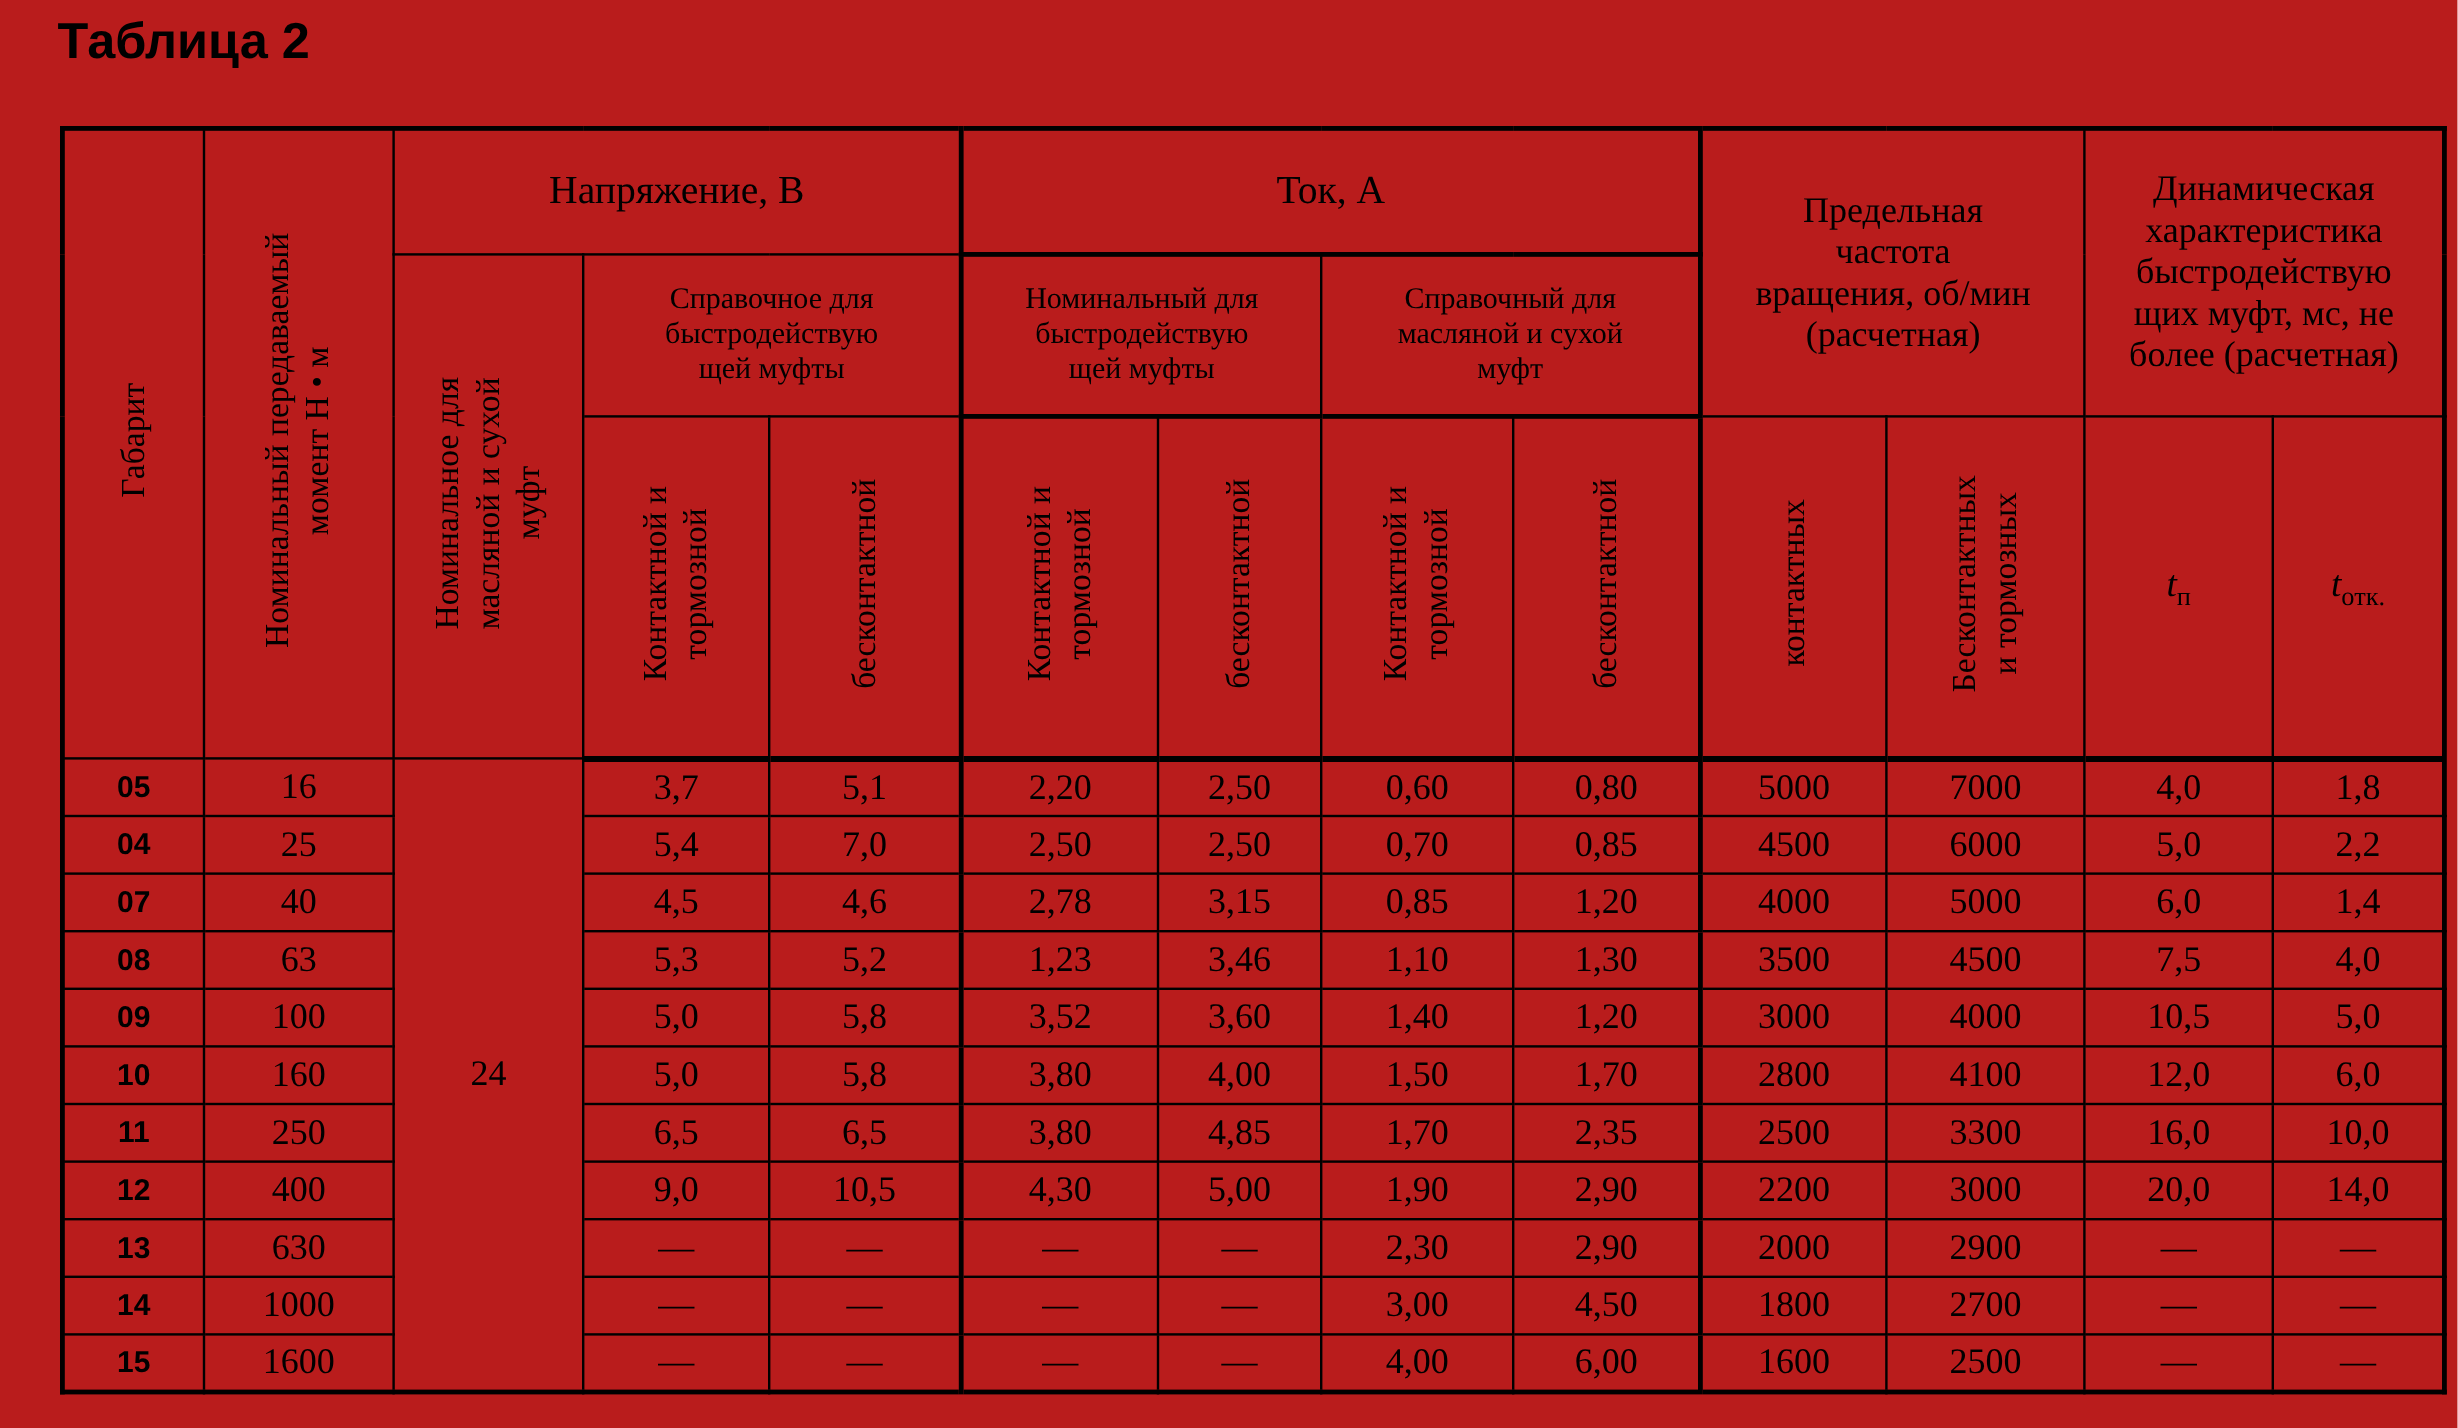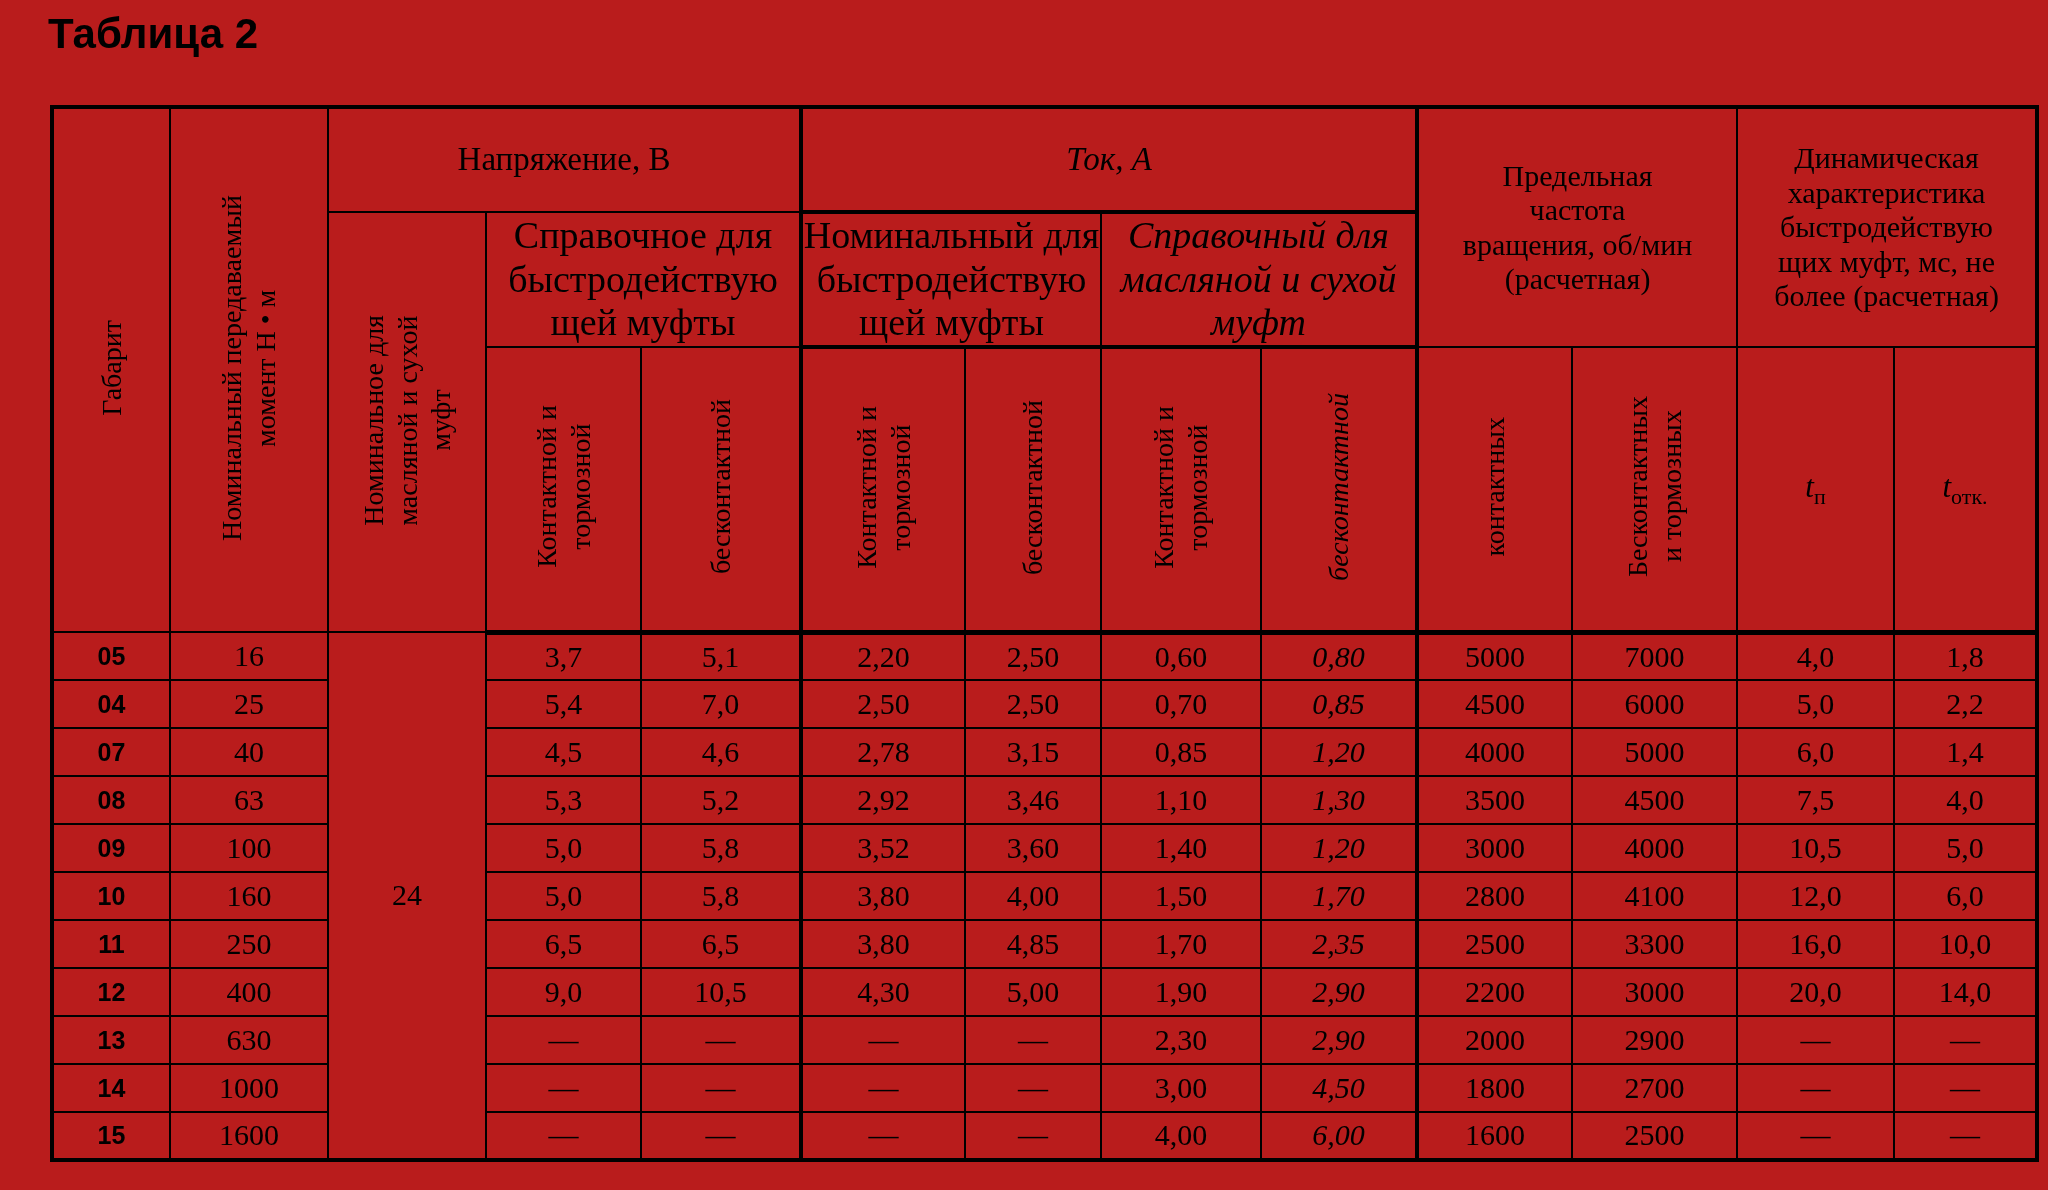--- a/index.html
+++ b/index.html
@@ -6,27 +6,27 @@
   .page{position:relative;width:2048px;height:1190px;background:#b91c1c;overflow:hidden;
         font-family:"Liberation Serif","DejaVu Serif",serif;color:#000;}
   .title{position:absolute;left:48px;top:10px;font-family:"Liberation Sans","DejaVu Sans",sans-serif;
          font-weight:600;font-size:42px;color:#000;}
   table.tbl{position:absolute;left:50px;top:105px;border-collapse:collapse;table-layout:fixed;
             width:1985px;border:4px solid #000;}
   td{border:2px solid #000;text-align:center;vertical-align:middle;padding:0;
      white-space:pre-line;line-height:1.15;}
   
   .bL4{border-left-width:4px;}
-  .bR4{border-right-width:4px;font-style:italic;}
+  .bR4{border-right-width:4px;}
   .bB4{border-bottom-width:4px;}
   .bB5{border-bottom-width:5px;}
   
   .grp{font-size:33px;}
   .grp2{font-size:30px;}
-  .sub{font-size:38px;}
+  .sub{font-size:25px;}
   .vtext{writing-mode:vertical-rl;transform:rotate(180deg);display:inline-block;
          font-size:28px;line-height:1.2;white-space:pre-line;}
   .tcell{font-size:31px;text-align:center;}
   .tcell i{font-family:"Liberation Serif","DejaVu Serif",serif;}
   .tcell sub{font-size:22px;}
   
   .num{font-size:30px;}
   .gab{font-family:"Liberation Sans","DejaVu Sans",sans-serif;font-weight:700;font-size:25px;}
   tr.data{height:48px;}
   tr.band1{height:105px;}
@@ -147,21 +147,21 @@
       <td class="num">4000</td>
       <td class="num">5000</td>
       <td class="num">6,0</td>
       <td class="num">1,4</td>
     </tr>
     <tr class="data">
       <td class="gab">08</td>
       <td class="num">63</td>
       <td class="num">5,3</td>
       <td class="num">5,2</td>
-      <td class="num bL4">2,92</td>
+      <td class="num bL4">1,23</td>
       <td class="num">3,46</td>
       <td class="num">1,10</td>
       <td class="num bR4">1,30</td>
       <td class="num">3500</td>
       <td class="num">4500</td>
       <td class="num">7,5</td>
       <td class="num">4,0</td>
     </tr>
     <tr class="data">
       <td class="gab">09</td>

